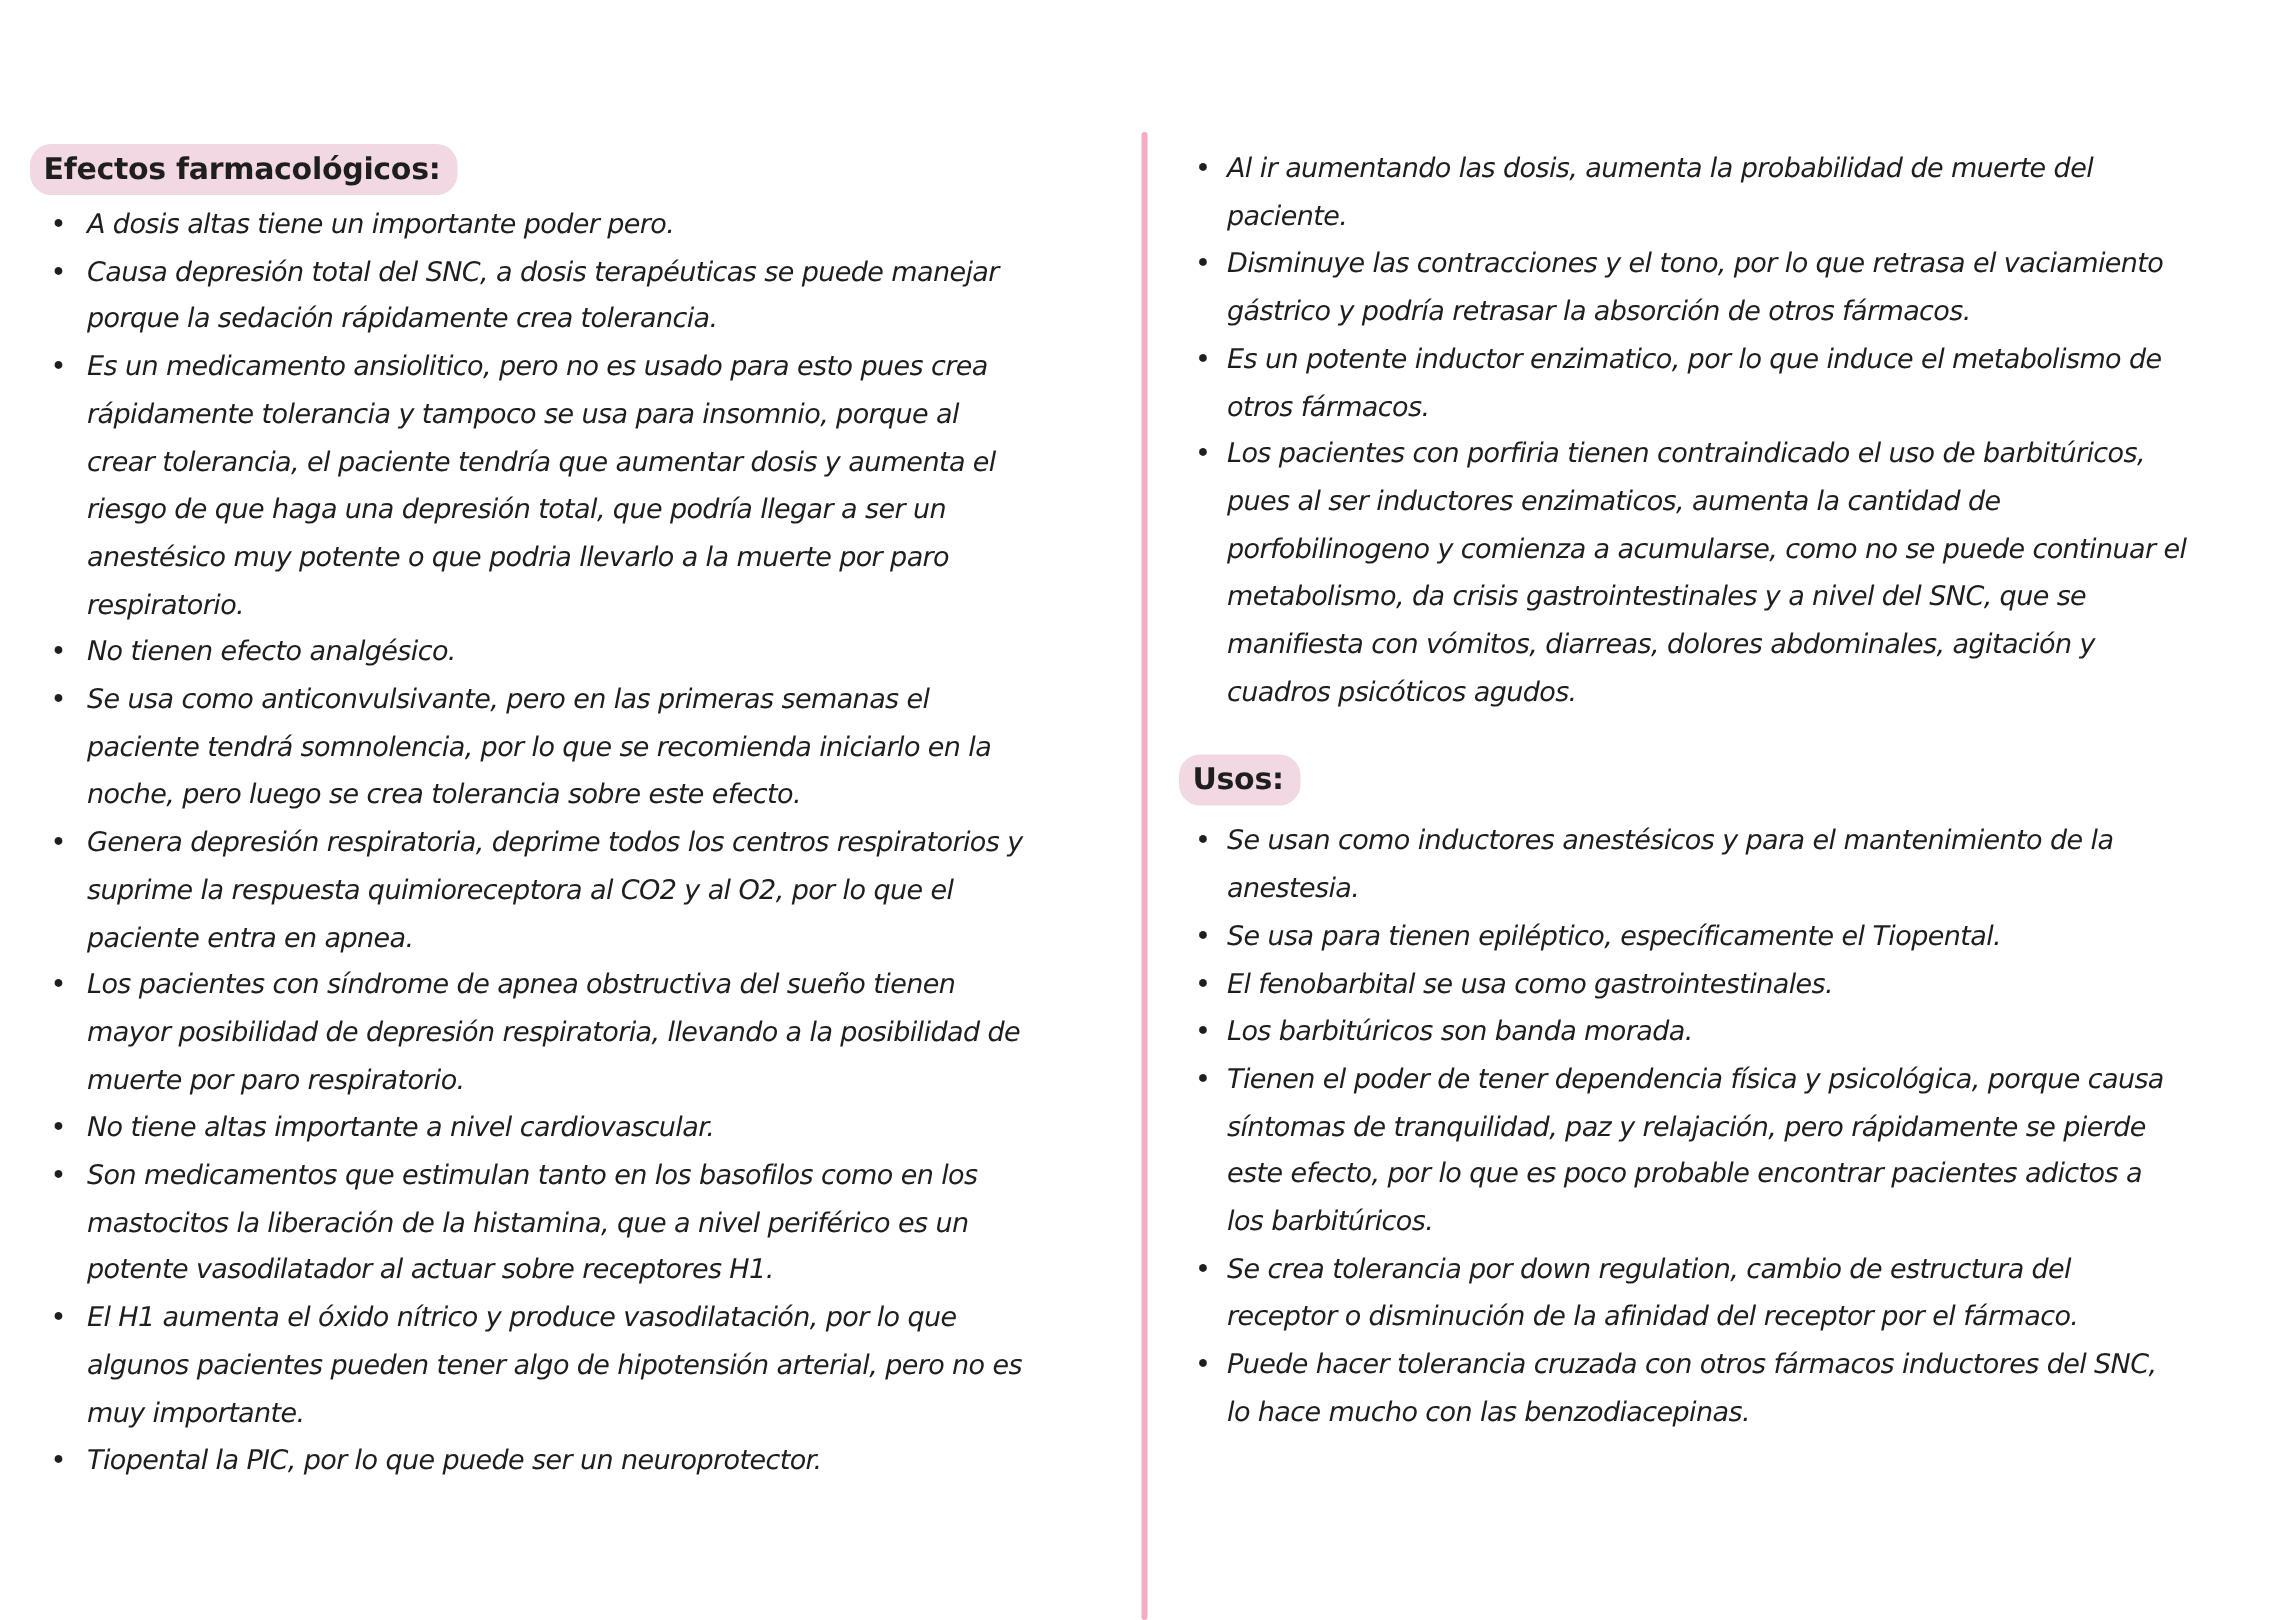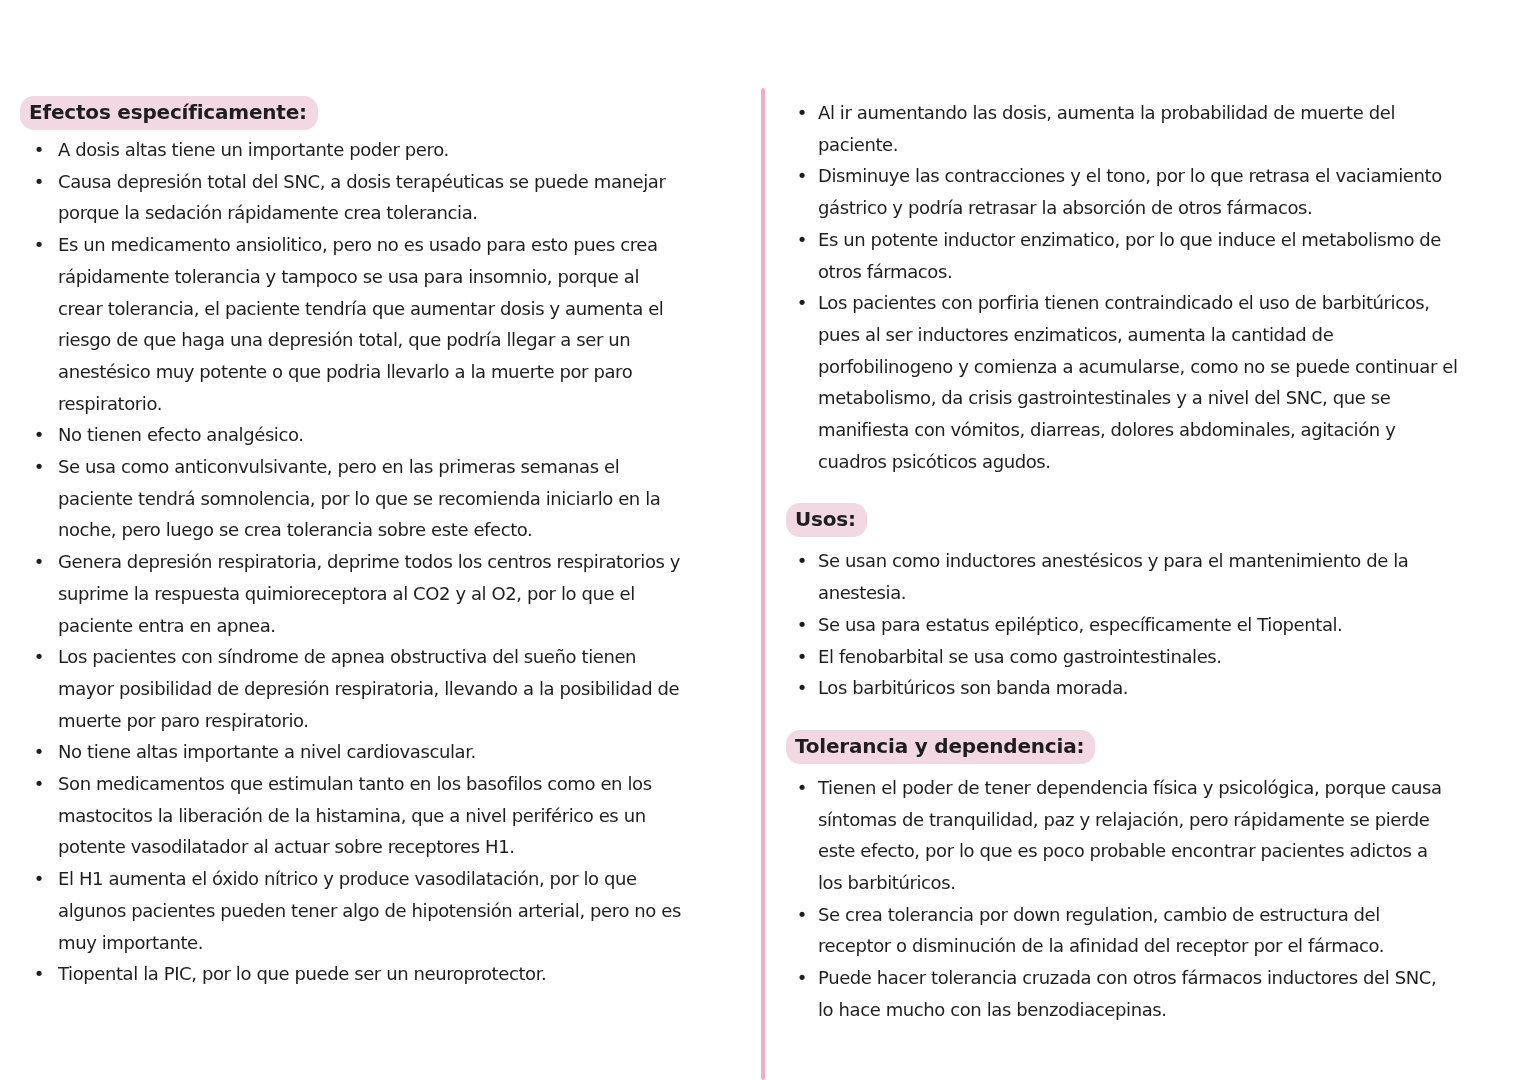--- a/index.html
+++ b/index.html
@@ -41,30 +41,31 @@
     line-height:31.7px;
     user-select:none;
   }
   .col-right .dot{flex:0 0 32px;}
   .txt{
     flex:1;
     font-size:18px;
     line-height:31.7px;
     letter-spacing:-0.4px;
     white-space:pre;
+    font-style:italic;
   }
 </style>
 </head>
 <body style="color: rgb(30, 30, 30); background: rgb(255, 255, 255);">
 
 <div class="page">
 
   <div class="col col-left">
     <div class="heading-row">
-      <span class="pill hl" style="background: rgb(242, 216, 227);">Efectos específicamente:</span>
+      <span class="pill hl" style="background: rgb(242, 216, 227);">Efectos farmacológicos:</span>
     </div>
 
     <div class="item">
       <span class="dot">•</span>
       <span class="txt">A dosis altas tiene un importante poder pero.</span>
     </div>
     <div class="item">
       <span class="dot">•</span>
       <span class="txt">Causa depresión total del SNC, a dosis terapéuticas se puede manejar
 porque la sedación rápidamente crea tolerancia.</span>
@@ -155,34 +156,31 @@
       <span class="pill hl" style="background: rgb(242, 216, 227); text-align: center;">Usos:</span>
     </div>
 
     <div class="item">
       <span class="dot">•</span>
       <span class="txt">Se usan como inductores anestésicos y para el mantenimiento de la
 anestesia.</span>
     </div>
     <div class="item">
       <span class="dot">•</span>
-      <span class="txt">Se usa para estatus epiléptico, específicamente el Tiopental.</span>
+      <span class="txt">Se usa para tienen epiléptico, específicamente el Tiopental.</span>
     </div>
     <div class="item">
       <span class="dot">•</span>
       <span class="txt">El fenobarbital se usa como gastrointestinales.</span>
     </div>
     <div class="item">
       <span class="dot">•</span>
       <span class="txt">Los barbitúricos son banda morada.</span>
     </div>
 
-    <div class="heading-row">
-      <span class="pill hl" style="background: rgb(242, 216, 227);">Tolerancia y dependencia:</span>
-    </div>
 
     <div class="item">
       <span class="dot">•</span>
       <span class="txt">Tienen el poder de tener dependencia física y psicológica, porque causa
 síntomas de tranquilidad, paz y relajación, pero rápidamente se pierde
 este efecto, por lo que es poco probable encontrar pacientes adictos a
 los barbitúricos.</span>
     </div>
     <div class="item">
       <span class="dot">•</span>

